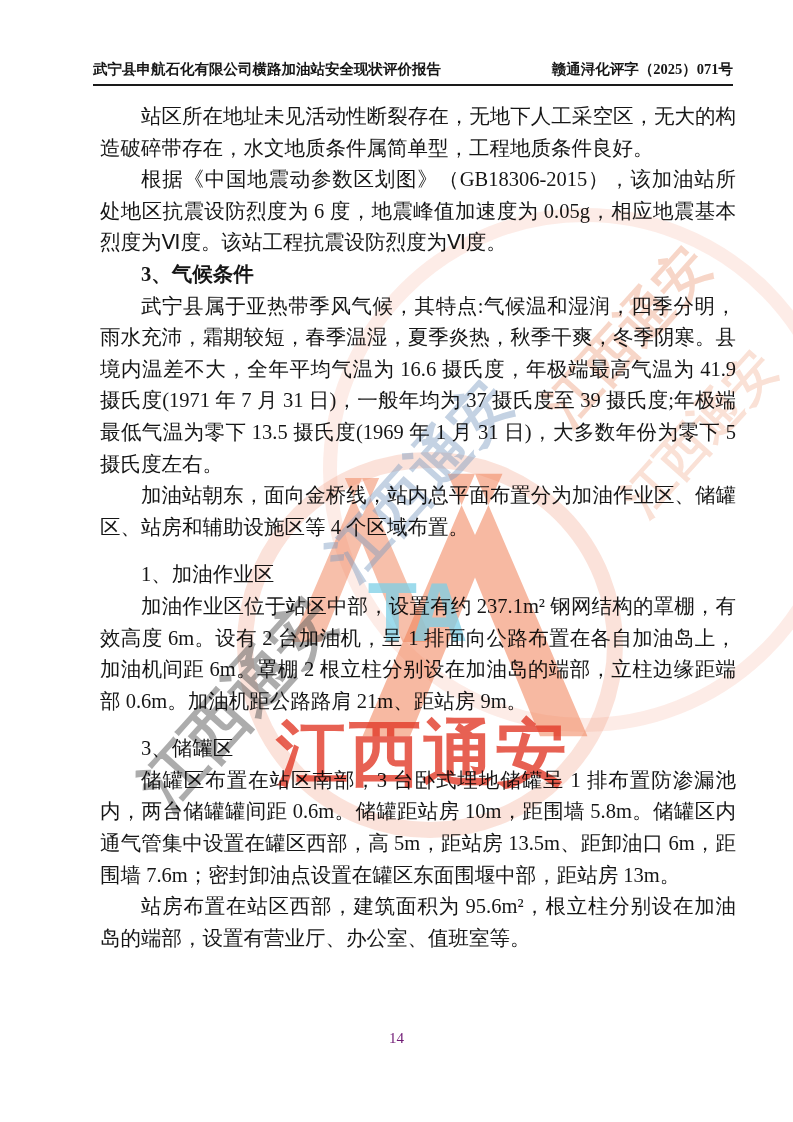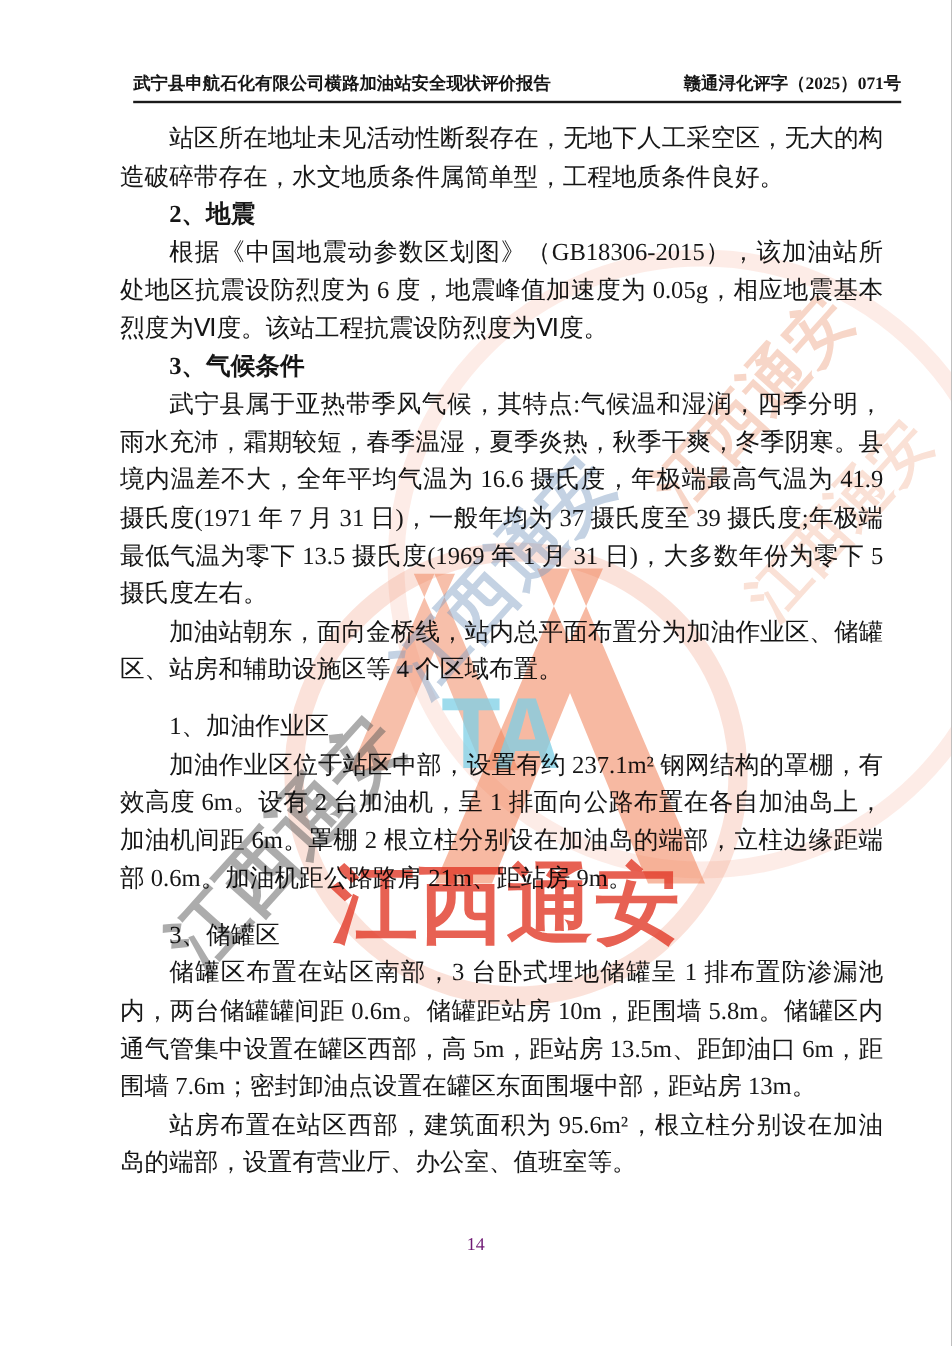--- a/index.html
+++ b/index.html
@@ -7,21 +7,21 @@
     position:relative;
     width:793px;height:1122px;
     background:#ffffff;
     margin:0 auto;
     overflow:hidden;
     font-family:"Liberation Serif", serif;
     color:#161616;
   }
   
   .header{
-    position:absolute;left:111px;top:60px;width:640px;
+    position:absolute;left:93px;top:60px;width:640px;
     display:flex;justify-content:space-between;align-items:flex-end;
     border-bottom:2px solid #1a1a1a;
     padding-bottom:5px;
     font-size:14.5px;font-weight:bold;
   }
   
   .content{
     position:absolute;left:100px;top:101px;width:636px;
     font-size:20.5px;line-height:31.6px;
     text-align:justify;
@@ -72,21 +72,20 @@
 
 <div class="page">
 
   <div class="header">
     <span>武宁县申航石化有限公司横路加油站安全现状评价报告</span>
     <span>赣通浔化评字（2025）071号</span>
   </div>
 
   <div class="content">
     <div class="para">站区所在地址未见活动性断裂存在，无地下人工采空区，无大的构造破碎带存在，水文地质条件属简单型，工程地质条件良好。</div>
-    <div class="h-num">2、地震</div>
     <div class="para">根据《中国地震动参数区划图》（GB18306-2015），该加油站所处地区抗震设防烈度为 6 度，地震峰值加速度为 0.05g，相应地震基本烈度为Ⅵ度。该站工程抗震设防烈度为Ⅵ度。</div>
     <div class="h-num">3、气候条件</div>
     <div class="para">武宁县属于亚热带季风气候，其特点:气候温和湿润，四季分明，雨水充沛，霜期较短，春季温湿，夏季炎热，秋季干爽，冬季阴寒。县境内温差不大，全年平均气温为 16.6 摄氏度，年极端最高气温为 41.9 摄氏度(1971 年 7 月 31 日)，一般年均为 37 摄氏度至 39 摄氏度;年极端最低气温为零下 13.5 摄氏度(1969 年 1 月 31 日)，大多数年份为零下 5 摄氏度左右。</div>
     <div class="para">加油站朝东，面向金桥线，站内总平面布置分为加油作业区、储罐区、站房和辅助设施区等 4 个区域布置。</div>
     <div class="item-head">1、加油作业区</div>
     <div class="para">加油作业区位于站区中部，设置有约 237.1m² 钢网结构的罩棚，有效高度 6m。设有 2 台加油机，呈 1 排面向公路布置在各自加油岛上，加油机间距 6m。罩棚 2 根立柱分别设在加油岛的端部，立柱边缘距端部 0.6m。加油机距公路路肩 21m、距站房 9m。</div>
     <div class="item-head">3、储罐区</div>
     <div class="para">储罐区布置在站区南部，3 台卧式埋地储罐呈 1 排布置防渗漏池内，两台储罐罐间距 0.6m。储罐距站房 10m，距围墙 5.8m。储罐区内通气管集中设置在罐区西部，高 5m，距站房 13.5m、距卸油口 6m，距围墙 7.6m；密封卸油点设置在罐区东面围堰中部，距站房 13m。</div>
     <div class="para">站房布置在站区西部，建筑面积为 95.6m²，根立柱分别设在加油岛的端部，设置有营业厅、办公室、值班室等。</div>
   </div>

